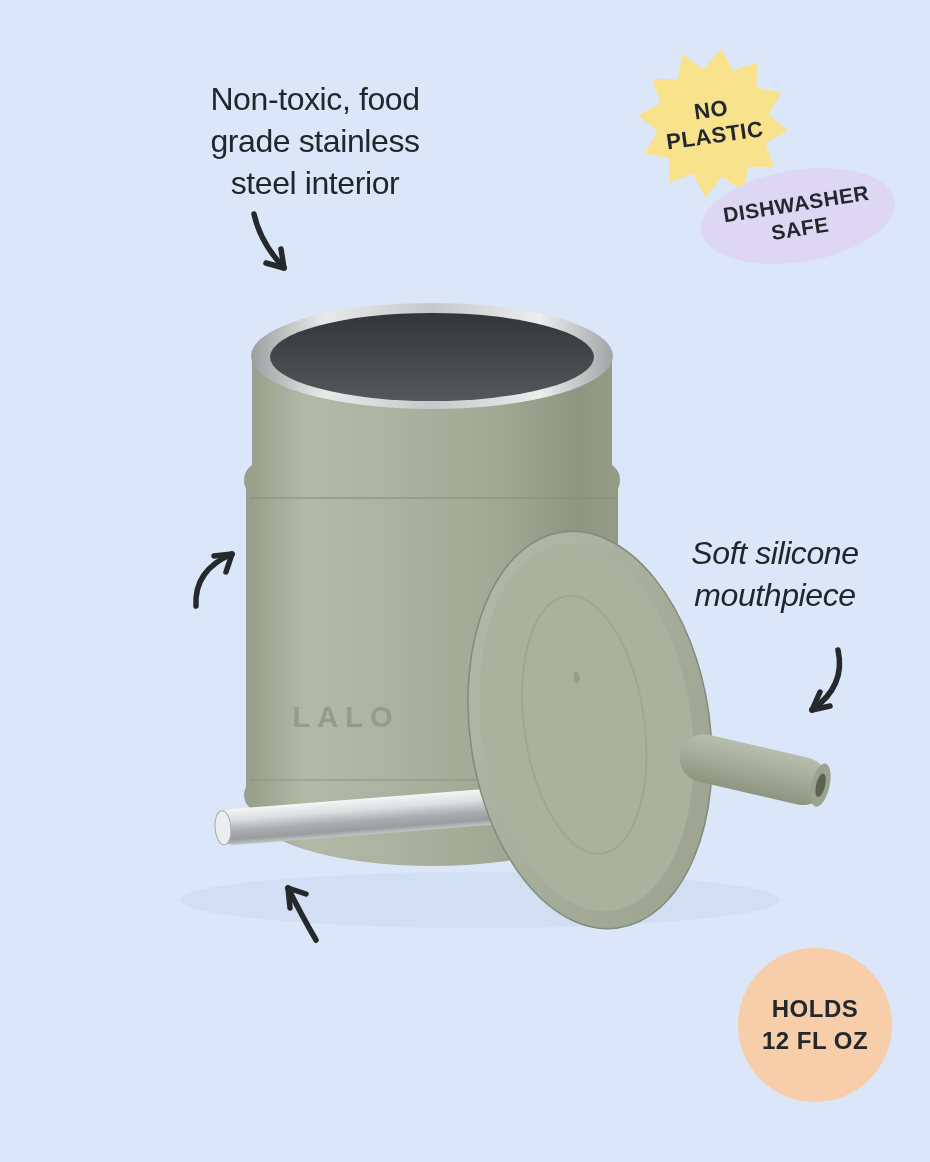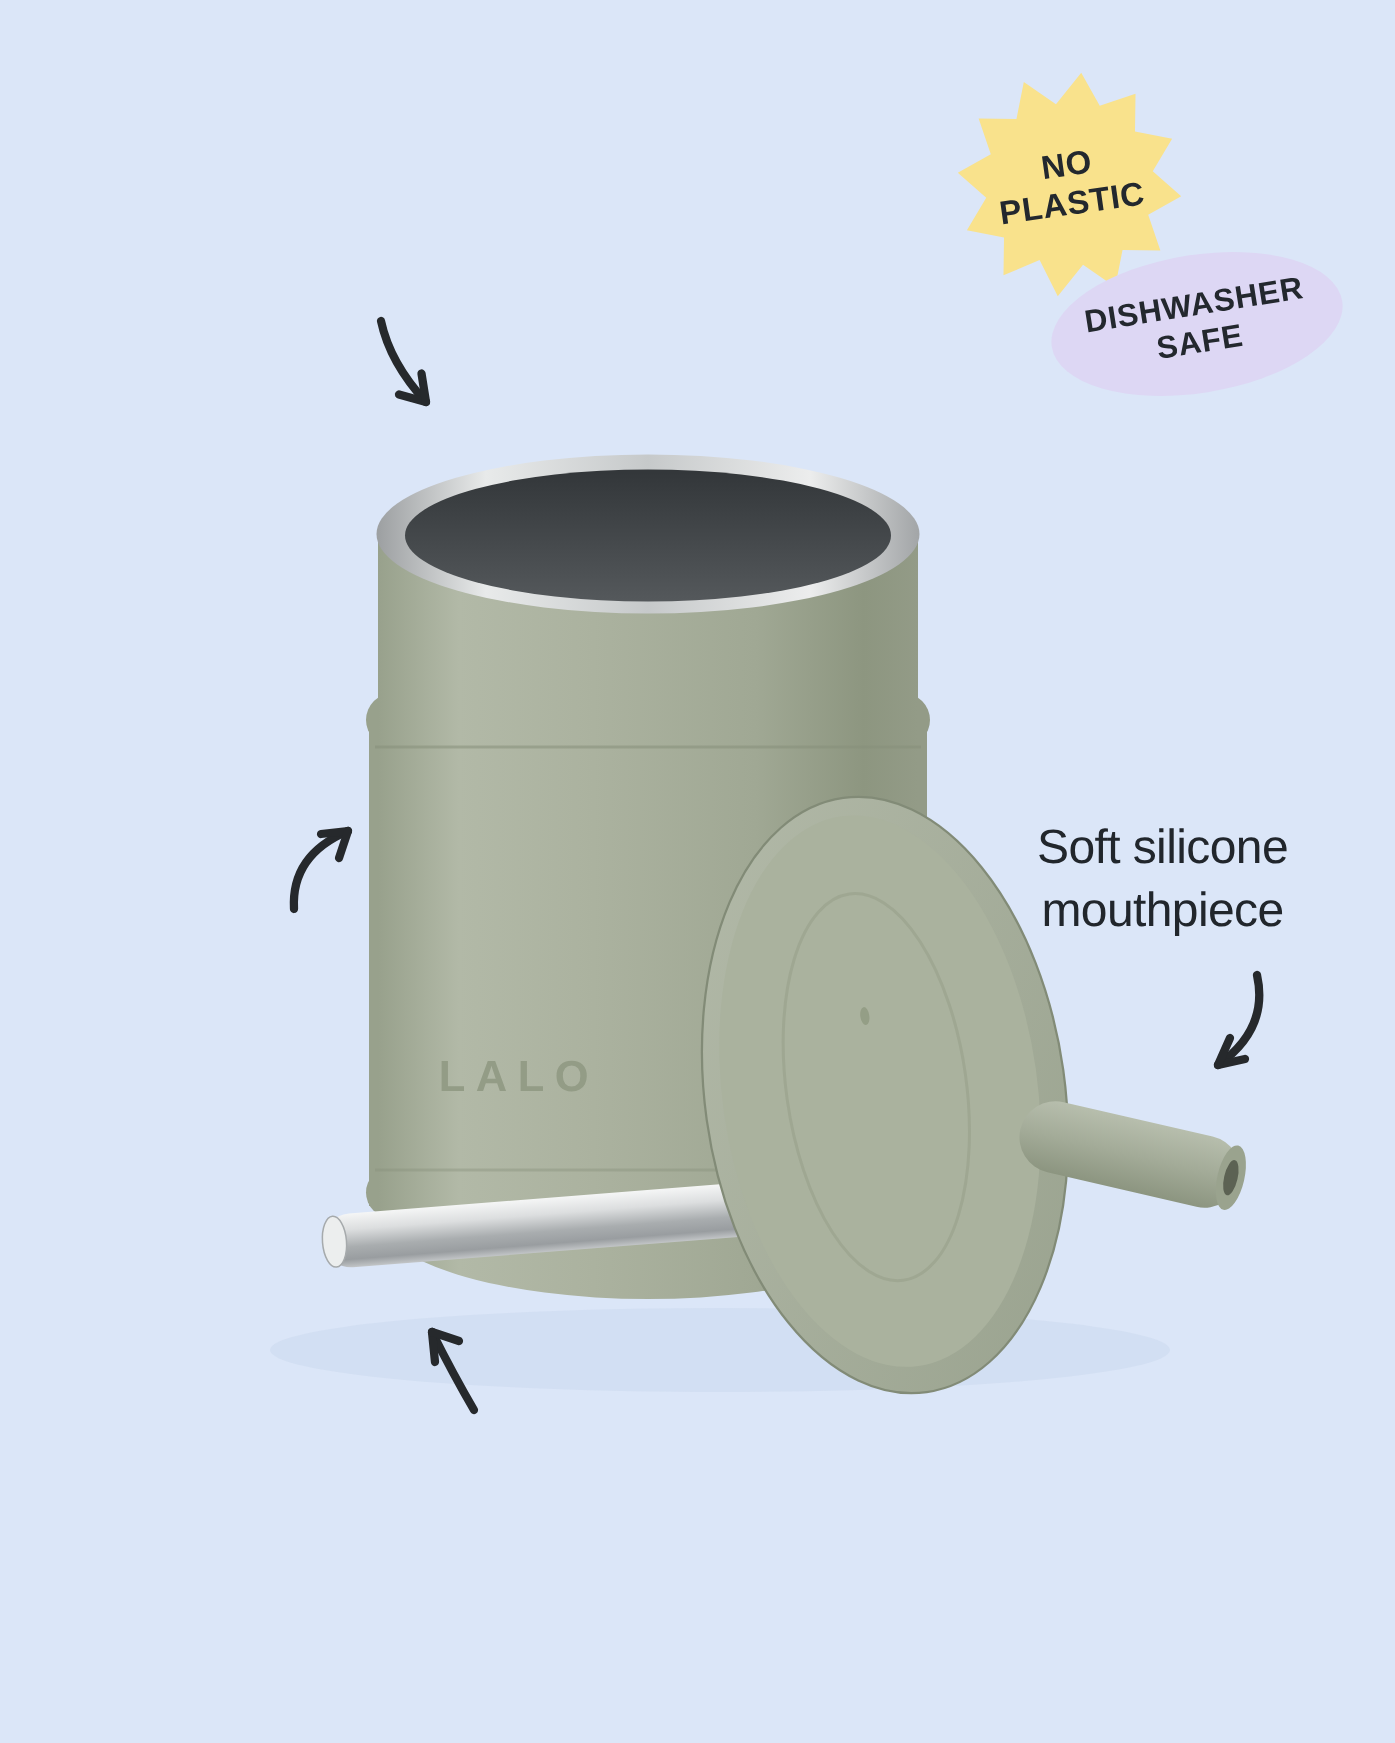--- a/index.html
+++ b/index.html
@@ -99,23 +99,26 @@
       <ellipse cx="584" cy="676" rx="3" ry="6" fill="#8f987f" opacity="0.8"></ellipse>
     </g>
 
     <g transform="rotate(13 690 755)">
       <rect x="680" y="731" width="150" height="48" rx="24" fill="url(#gradSpout)"></rect>
       <ellipse cx="824" cy="755" rx="9" ry="22" fill="#9aa38e"></ellipse>
       <ellipse cx="824" cy="755" rx="4.5" ry="12" fill="#5c6253"></ellipse>
     </g>
   </svg>
 
+  <div class="callout center" style="left:150px; top:78px; width:330px;">Non-toxic, food
+grade stainless
+steel interior</div>
 
 
-  <div class="callout center" style="left:645px; top:543px; width:260px;">Soft silicone
+  <div class="callout center" style="left:645px; top:532px; width:260px;font-style:italic;">Soft silicone
 mouthpiece</div>
 
 
   <svg class="arrow" style="left:244px; top:208px;" width="60" height="72" viewBox="0 0 60 72">
     <path d="M10,6 Q16,34 40,60"></path>
     <path d="M40,60 L22,55"></path>
     <path d="M40,60 L37,41"></path>
   </svg>
 
   <svg class="arrow" style="left:186px; top:544px;" width="64" height="68" viewBox="0 0 64 68">
@@ -145,14 +148,21 @@
   </div>
 
   <div class="badge badge-ellipse" style="left:694px; top:160px; width:208px; height:112px;">
     <svg viewBox="0 0 208 112">
       <ellipse cx="104" cy="56" rx="98" ry="46" transform="rotate(-9 104 56)" fill="#ddd7f4"></ellipse>
     </svg>
     <div class="badge-text">DISHWASHER
 SAFE</div>
   </div>
 
+  <div class="badge badge-circle" style="left:736px; top:946px; width:158px; height:158px;">
+    <svg viewBox="0 0 158 158">
+      <circle cx="79" cy="79" r="77" fill="#f8cda9"></circle>
+    </svg>
+    <div class="badge-text">HOLDS
+12 FL OZ</div>
+  </div>
 
 </div>
 
 </body></html>

